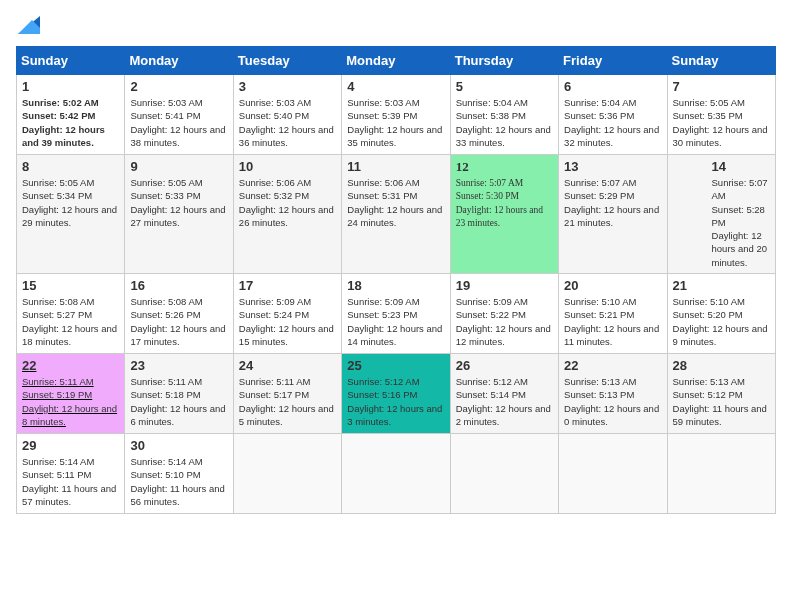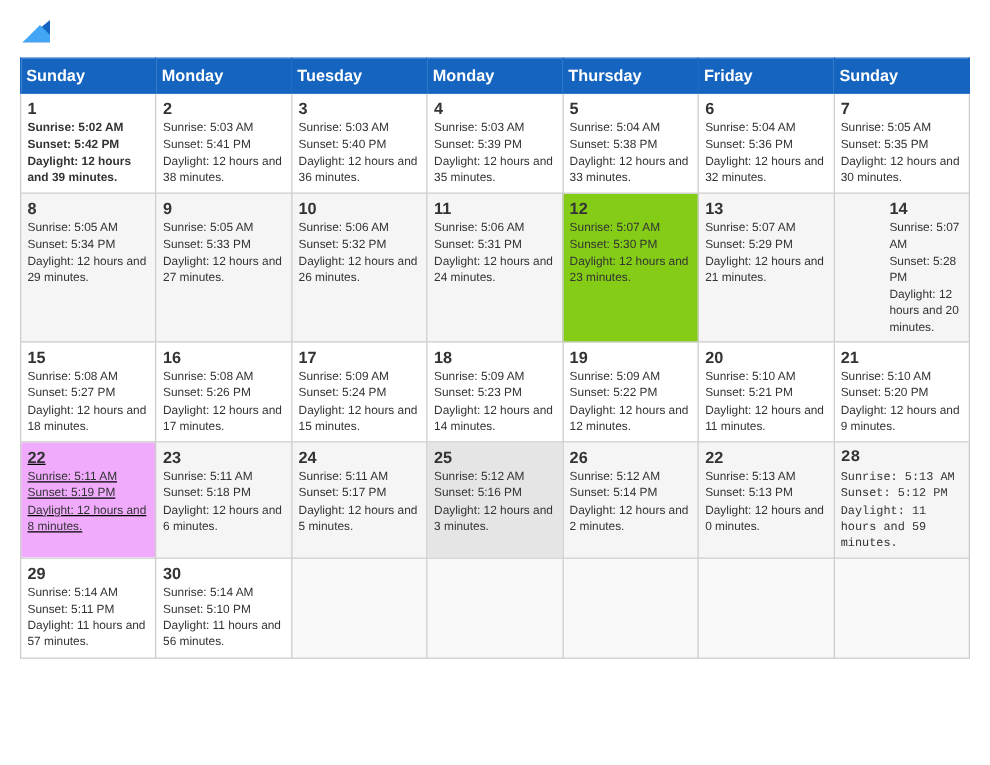--- a/index.html
+++ b/index.html
@@ -189,21 +189,21 @@
           <div class="day-info" style="white-space: pre-line;">Sunrise: 5:06 AM
 Sunset: 5:32 PM
 Daylight: 12 hours and 26 minutes.</div>
         </td>
         <td style="background: rgb(245, 245, 245);">
           <span class="day-number">11</span>
           <div class="day-info" style="white-space: pre-line;">Sunrise: 5:06 AM
 Sunset: 5:31 PM
 Daylight: 12 hours and 24 minutes.</div>
         </td>
-        <td style="background: #84cc16;">
+        <td style="background: #86efac; font-family: Liberation Serif, serif;">
           <span class="day-number">12</span>
           <div class="day-info" style="white-space: pre-line;">Sunrise: 5:07 AM
 Sunset: 5:30 PM
 Daylight: 12 hours and 23 minutes.</div>
         </td>
         <td style="background: rgb(245, 245, 245);">
           <span class="day-number">13</span>
           <div class="day-info" style="white-space: pre-line;">Sunrise: 5:07 AM
 Sunset: 5:29 PM
 Daylight: 12 hours and 21 minutes.</div>
@@ -271,39 +271,39 @@
           <div class="day-info" style="white-space: pre-line;">Sunrise: 5:11 AM
 Sunset: 5:18 PM
 Daylight: 12 hours and 6 minutes.</div>
         </td>
         <td style="background: rgb(245, 245, 245); margin-top: 15px;">
           <span class="day-number">24</span>
           <div class="day-info" style="white-space: pre-line;">Sunrise: 5:11 AM
 Sunset: 5:17 PM
 Daylight: 12 hours and 5 minutes.</div>
         </td>
-        <td style="background: #e5e5e5;">
+        <td style="background: #14b8a6;">
           <span class="day-number">25</span>
           <div class="day-info" style="white-space: pre-line;">Sunrise: 5:12 AM
 Sunset: 5:16 PM
 Daylight: 12 hours and 3 minutes.</div>
         </td>
         <td style="background: rgb(245, 245, 245); margin-left: 13px;">
           <span class="day-number">26</span>
           <div class="day-info" style="white-space: pre-line;">Sunrise: 5:12 AM
 Sunset: 5:14 PM
 Daylight: 12 hours and 2 minutes.</div>
         </td>
         <td style="background: rgb(245, 245, 245);">
           <span class="day-number">22</span>
           <div class="day-info" style="white-space: pre-line;">Sunrise: 5:13 AM
 Sunset: 5:13 PM
 Daylight: 12 hours and 0 minutes.</div>
         </td>
-        <td style="background: rgb(245, 245, 245); font-family: Liberation Mono, monospace;">
+        <td style="background: rgb(245, 245, 245);">
           <span class="day-number">28</span>
           <div class="day-info" style="white-space: pre-line;">Sunrise: 5:13 AM
 Sunset: 5:12 PM
 Daylight: 11 hours and 59 minutes.</div>
         </td>
       </tr>
       <tr>
         <td>
           <span class="day-number">29</span>
           <div class="day-info" style="white-space: pre-line;">Sunrise: 5:14 AM

